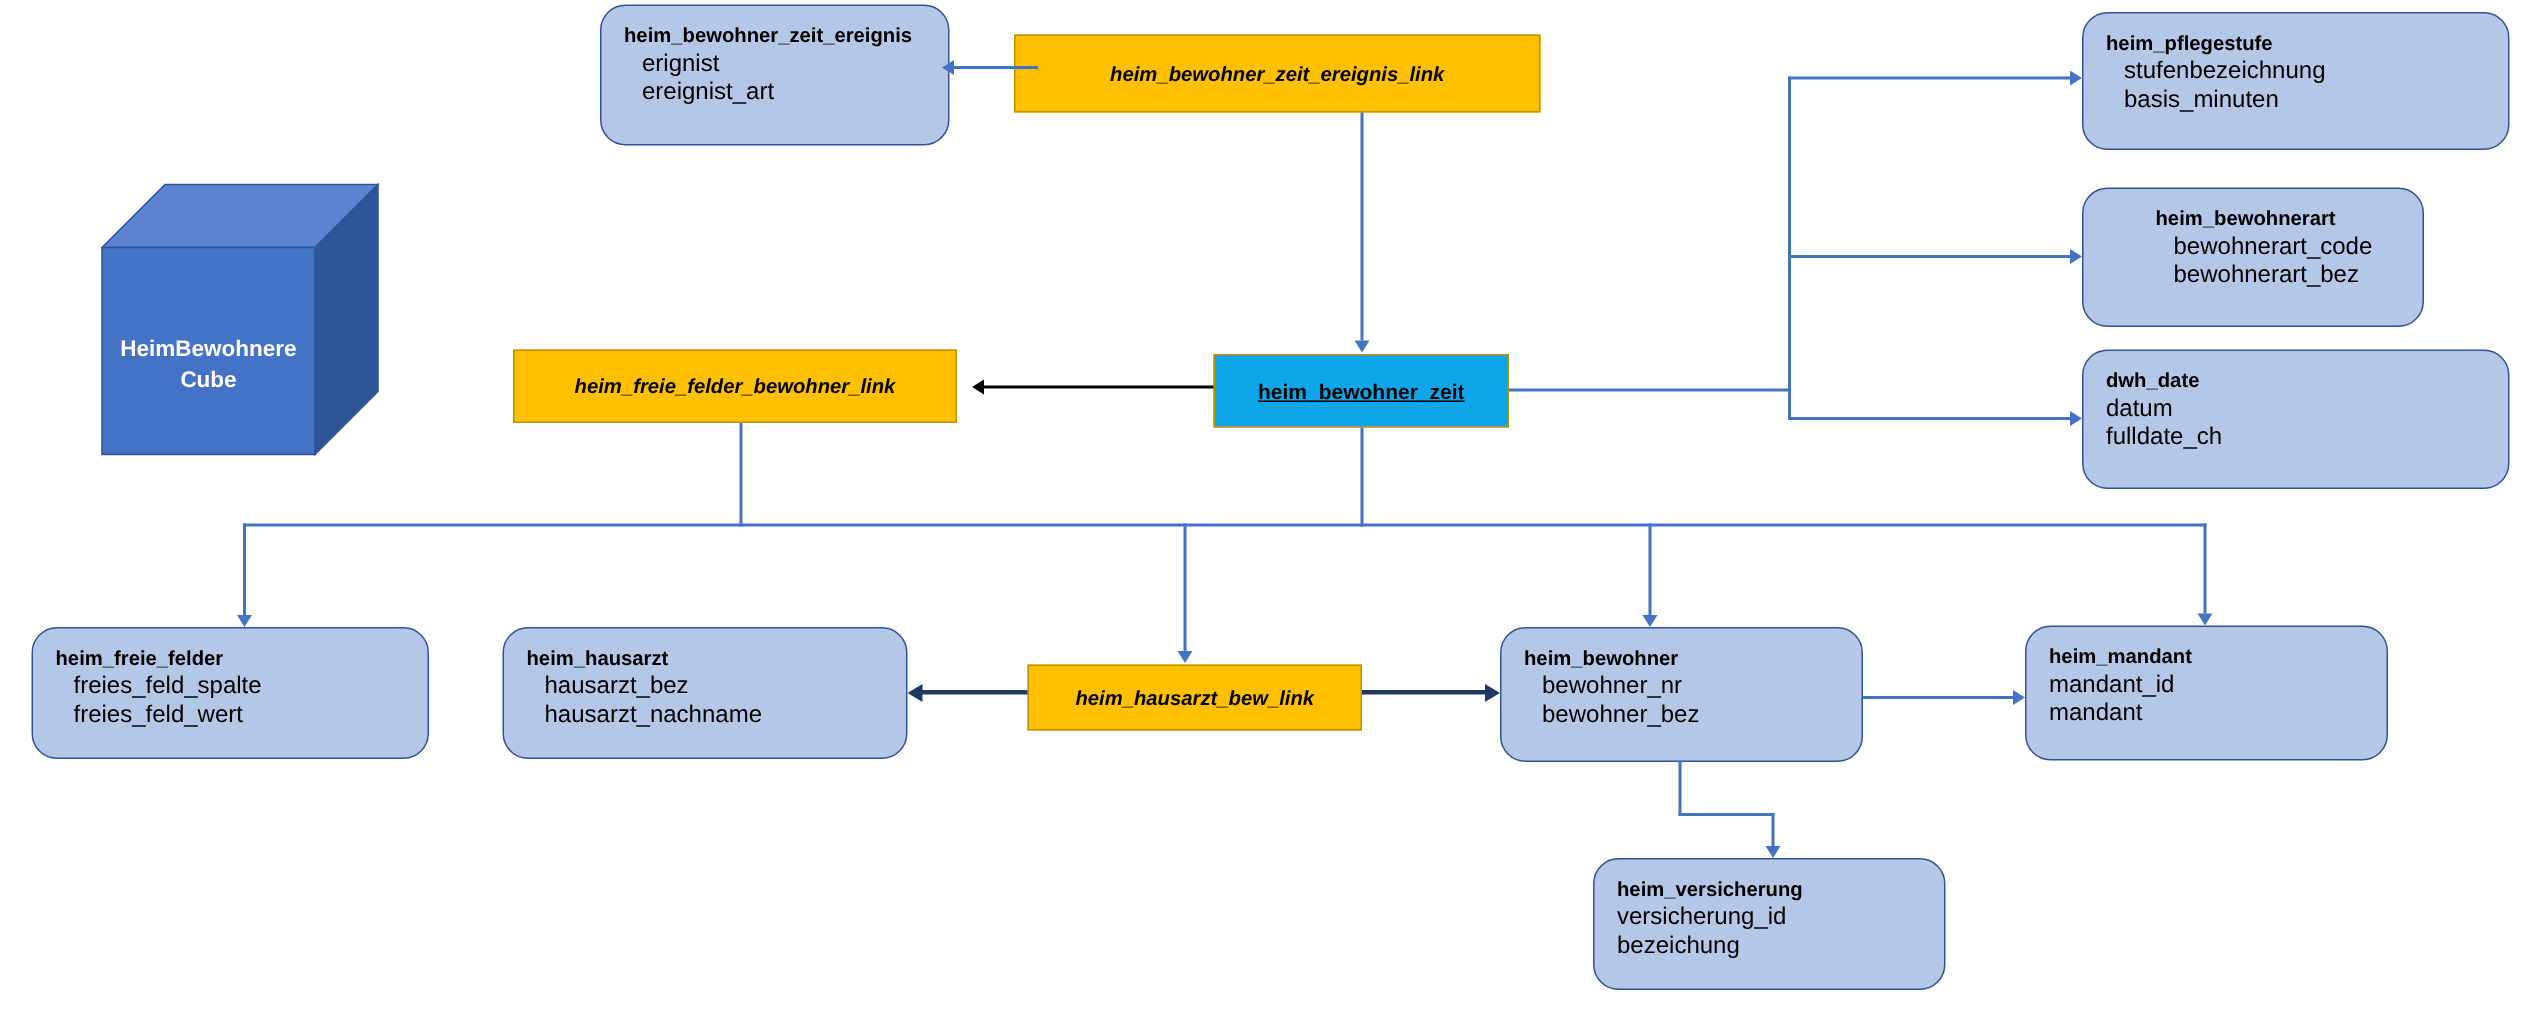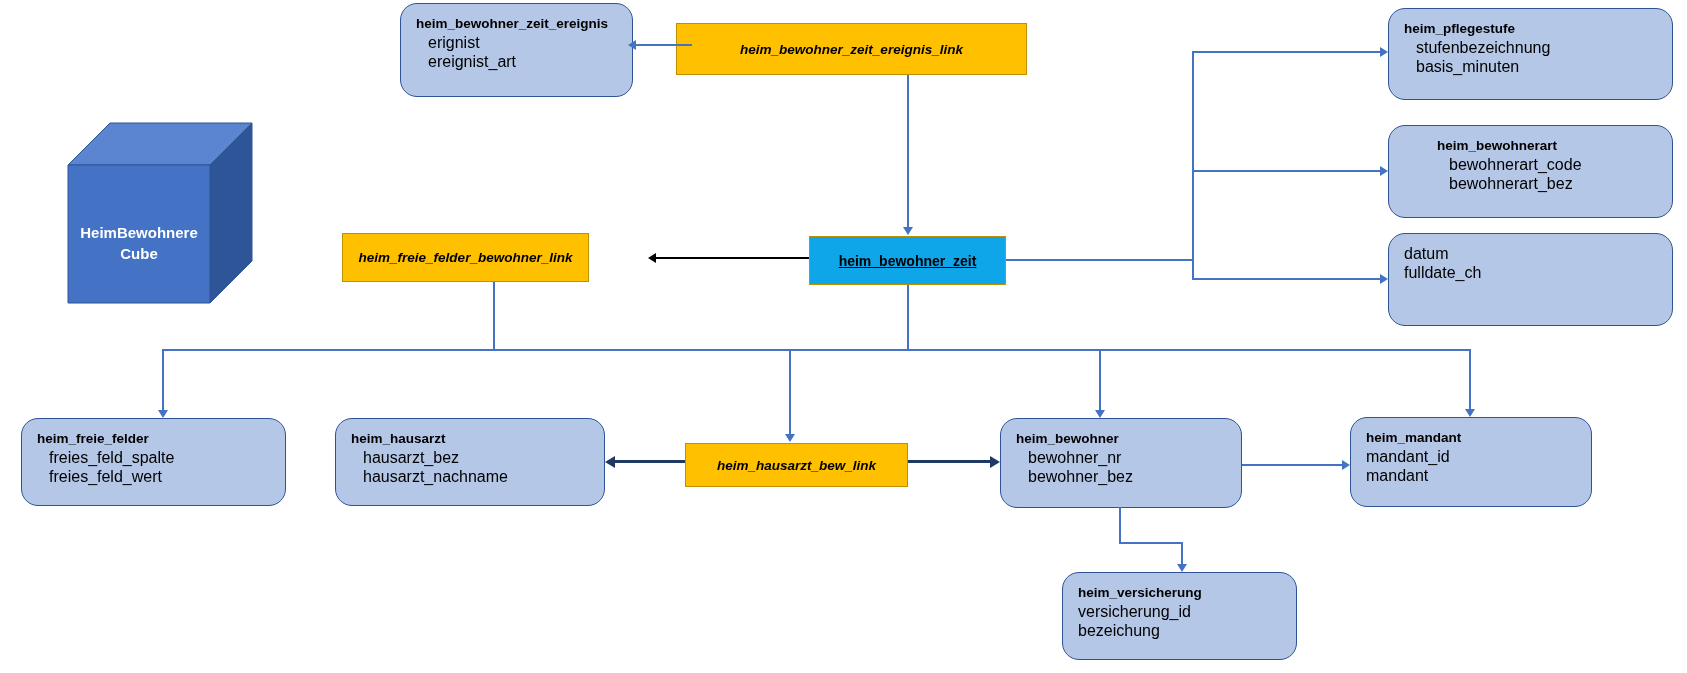--- a/index.html
+++ b/index.html
@@ -92,27 +92,28 @@
     <span class="attr">erignist</span>
     <span class="attr">ereignist_art</span>
   </div>
 
   <div class="entity" style="left:1388px;top:8px;width:285px;height:92px;">
     <span class="title">heim_pflegestufe</span>
     <span class="attr">stufenbezeichnung</span>
     <span class="attr">basis_minuten</span>
   </div>
 
-  <div class="entity" style="left:1388px;top:125px;width:285px;height:93px;padding-left:48px;">
+  <div class="entity" style="left:1388px;top:125px;width:228px;height:93px;padding-left:48px;">
     <span class="title">heim_bewohnerart</span>
     <span class="attr">bewohnerart_code</span>
     <span class="attr">bewohnerart_bez</span>
   </div>
 
   <div class="entity noindent" style="left:1388px;top:233px;width:285px;height:93px;">
+    <span class="title">dwh_date</span>
     <span class="attr">datum</span>
     <span class="attr">fulldate_ch</span>
   </div>
 
   <div class="entity" style="left:21px;top:418px;width:265px;height:88px;">
     <span class="title">heim_freie_felder</span>
     <span class="attr">freies_feld_spalte</span>
     <span class="attr">freies_feld_wert</span>
   </div>
 
@@ -137,21 +138,21 @@
   <div class="entity noindent" style="left:1062px;top:572px;width:235px;height:88px;">
     <span class="title">heim_versicherung</span>
     <span class="attr">versicherung_id</span>
     <span class="attr">bezeichung</span>
   </div>
 
   <div class="link-box" style="left:676px;top:23px;width:351px;height:52px;">
     <span>heim_bewohner_zeit_ereignis_link</span>
   </div>
 
-  <div class="link-box" style="left:342px;top:233px;width:247px;height:49px;">
+  <div class="link-box" style="left:342px;top:233px;width:296px;height:49px;">
     <span>heim_freie_felder_bewohner_link</span>
   </div>
 
   <div class="link-box" style="left:685px;top:443px;width:223px;height:44px;">
     <span>heim_hausarzt_bew_link</span>
   </div>
 
   <div class="fact-box" style="left:809px;top:236px;width:197px;height:49px;">
     <span>heim_bewohner_zeit</span>
   </div>

